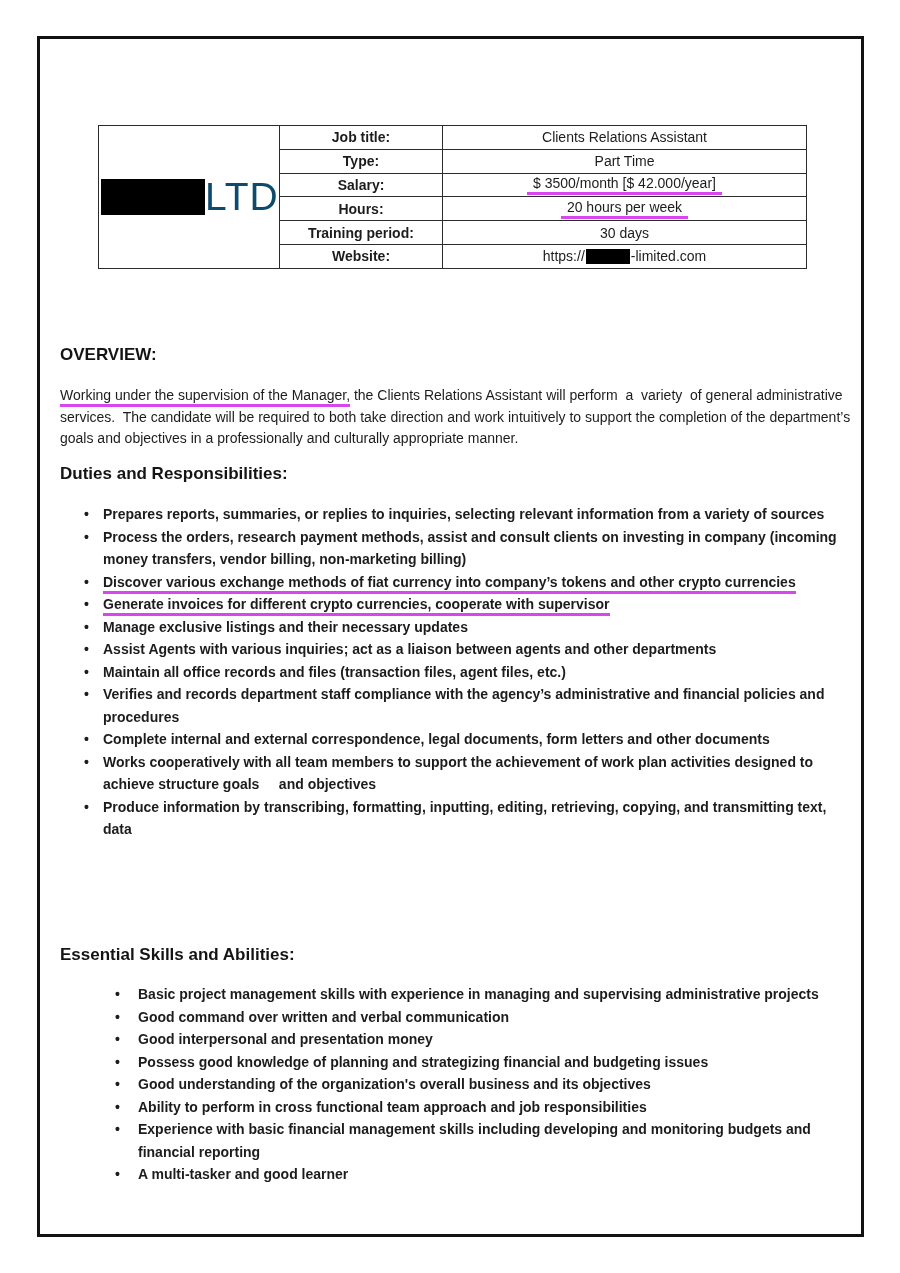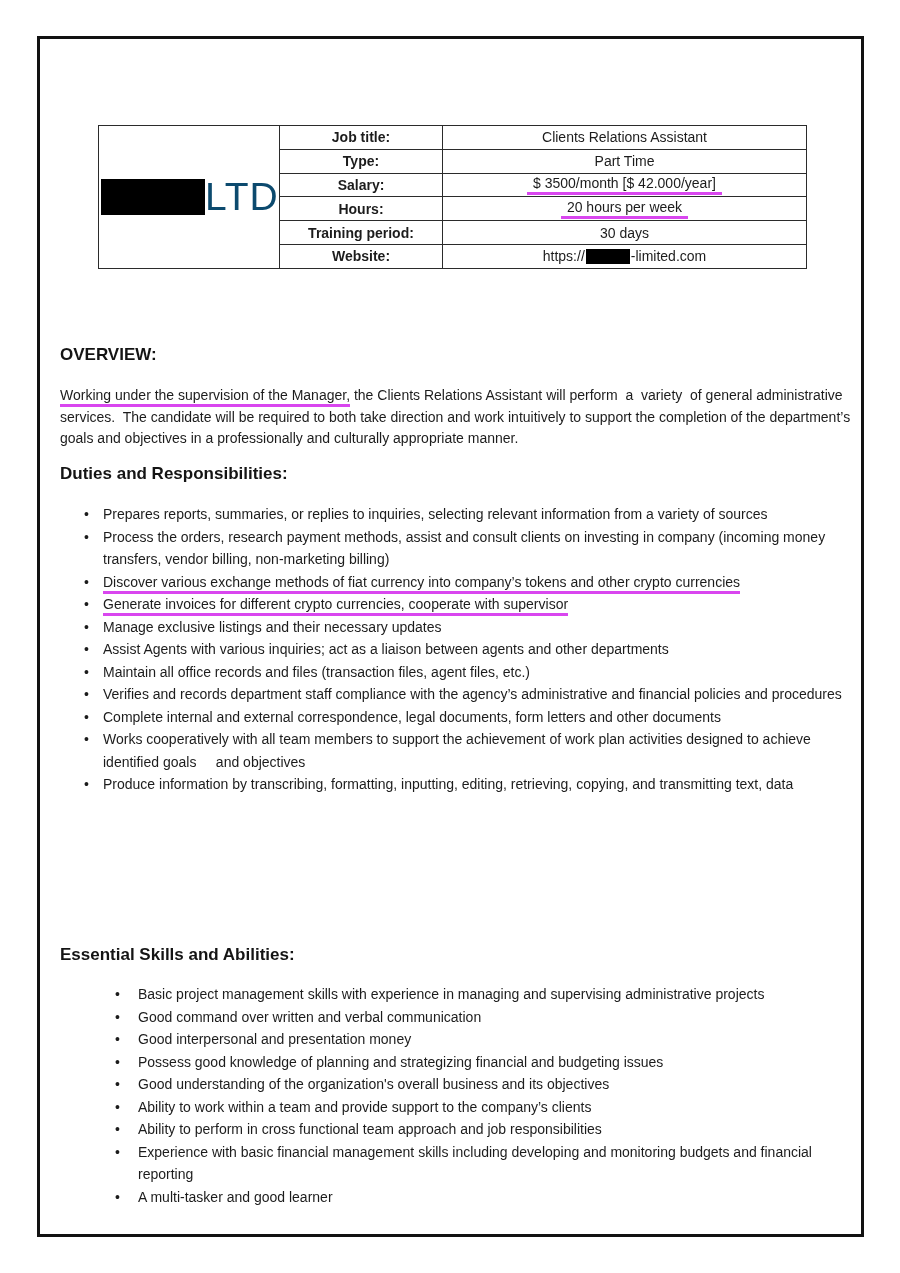--- a/index.html
+++ b/index.html
@@ -44,21 +44,21 @@
     position:absolute; left:20px; top:346px; width:792px;
     font-size:14px; line-height:21.6px; white-space:pre-wrap;
   }
 
   ul.bullets {
     position:absolute; left:20px; width:790px; list-style:none;
     font-size:14px; line-height:22.5px;
   }
   #duties-list { top:464px; }
   #skills-list { top:944px; }
-  ul.bullets li { position:relative; }
+  ul.bullets li { position:relative;font-weight:bold; }
   #duties-list li { padding-left:43px; }
   #duties-list li::before { content:"\2022"; position:absolute; left:24px; }
   #skills-list li { padding-left:78px; }
   #skills-list li::before { content:"\2022"; position:absolute; left:55px; }
   ul.bullets li span { white-space:pre-wrap; }
 </style>
 </head>
 <body>
 
 <div class="page">
@@ -112,30 +112,29 @@
   <ul class="bullets" id="duties-list">
       <li><span>Prepares reports, summaries, or replies to inquiries, selecting relevant information from a variety of sources</span></li>
       <li><span>Process the orders, research payment methods, assist and consult clients on investing in company (incoming money transfers, vendor billing, non-marketing billing)</span></li>
       <li><span class="red-underline">Discover various exchange methods of fiat currency into company’s tokens and other crypto currencies</span></li>
       <li><span class="red-underline">Generate invoices for different crypto currencies, cooperate with supervisor</span></li>
       <li><span>Manage exclusive listings and their necessary updates</span></li>
       <li><span>Assist Agents with various inquiries; act as a liaison between agents and other departments</span></li>
       <li><span>Maintain all office records and files (transaction files, agent files, etc.)</span></li>
       <li><span>Verifies and records department staff compliance with the agency’s administrative and financial policies and procedures</span></li>
       <li><span>Complete internal and external correspondence, legal documents, form letters and other documents</span></li>
-      <li><span>Works cooperatively with all team members to support the achievement of work plan activities designed to achieve identified goals     and objectives</span></li>
+      <li><span>Works cooperatively with all team members to support the achievement of work plan activities designed to achieve structure goals     and objectives</span></li>
       <li><span>Produce information by transcribing, formatting, inputting, editing, retrieving, copying, and transmitting text, data</span></li>
     </ul>
 
   <div class="h" id="skills-h">Essential Skills and Abilities:</div>
   <ul class="bullets" id="skills-list">
       <li><span>Basic project management skills with experience in managing and supervising administrative projects</span></li>
       <li><span>Good command over written and verbal communication</span></li>
       <li><span>Good interpersonal and presentation money</span></li>
       <li><span>Possess good knowledge of planning and strategizing financial and budgeting issues</span></li>
       <li><span>Good understanding of the organization's overall business and its objectives</span></li>
-      <li><span>Ability to work within a team and provide support to the company’s clients</span></li>
       <li><span>Ability to perform in cross functional team approach and job responsibilities</span></li>
       <li><span>Experience with basic financial management skills including developing and monitoring budgets and financial reporting</span></li>
       <li><span>A multi-tasker and good learner</span></li>
     </ul>
 
 </div>
 
 </body></html>

